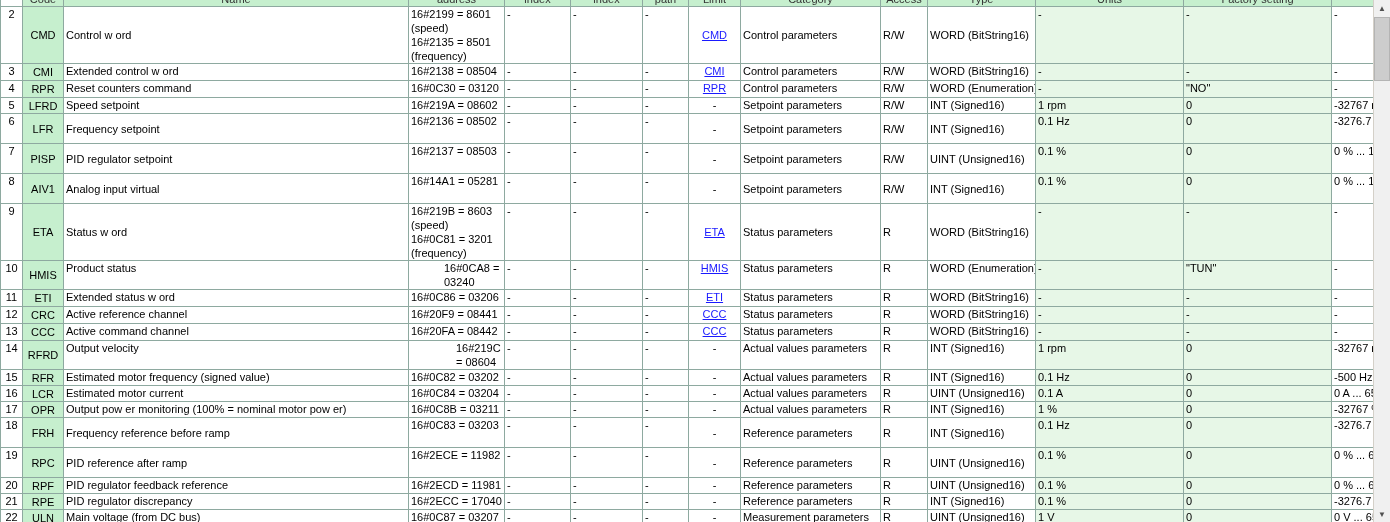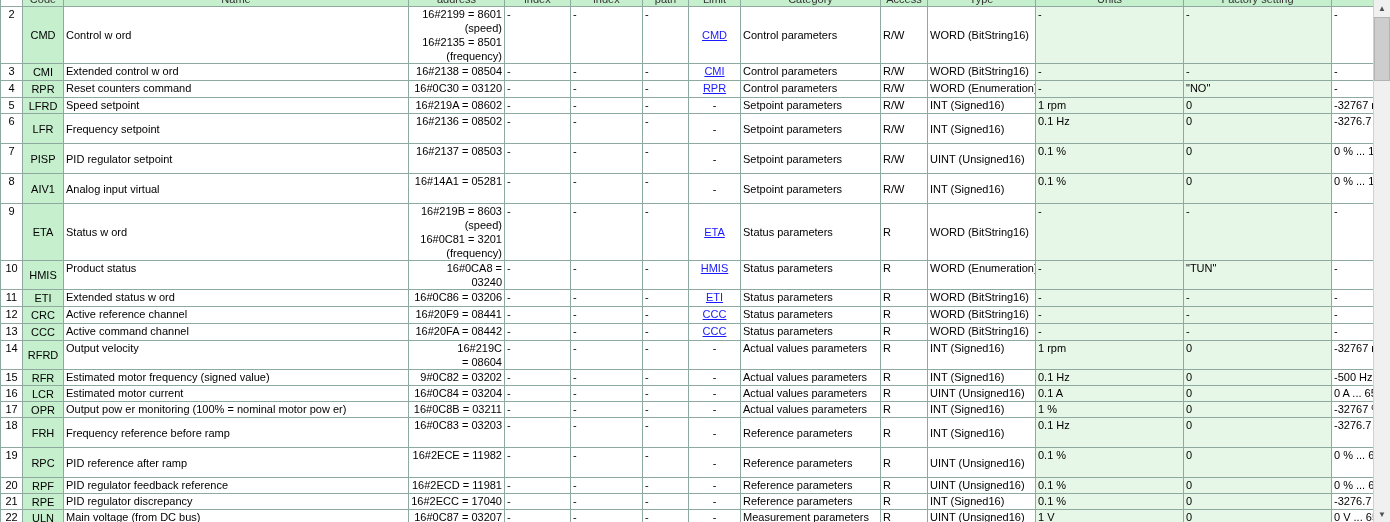--- a/index.html
+++ b/index.html
@@ -72,21 +72,21 @@
     color: #000000;
   }
   td.link {
     text-align: center;
   }
   td.link a {
     color: #1a1aff;
     text-decoration: underline;
     cursor: pointer;
   }
-  td.addr { text-align: right; }
+  td.addr { text-align: left; }
   td.unit-green { background: #e7f7e7; }
   td.fs-green { background: #e7f7e7; }
 
   .wrapcell {
     white-space: normal;
     line-height: 14px;
   }
 
   
   col.c-rownum { width: 22px; }
@@ -376,21 +376,21 @@
           <td>R</td>
           <td>INT (Signed16)</td>
           <td class="unit-green">1 rpm</td>
           <td class="fs-green">0</td>
           <td>-32767 rpm</td>
         </tr>
         <tr style="height: 15px;">
           <td class="rownum">15</td>
           <td class="codeplain" style="vertical-align: middle;">RFR</td>
           <td>Estimated motor frequency (signed value)</td>
-          <td class="addr wrapcell" style="white-space: pre-line;">9#0C82 = 03202</td>
+          <td class="addr wrapcell" style="white-space: pre-line;">16#0C82 = 03202</td>
           <td>-</td>
           <td>-</td>
           <td>-</td>
           <td class="link"><span>-</span></td>
           <td>Actual values parameters</td>
           <td>R</td>
           <td>INT (Signed16)</td>
           <td class="unit-green">0.1 Hz</td>
           <td class="fs-green">0</td>
           <td>-500 Hz ...</td>

